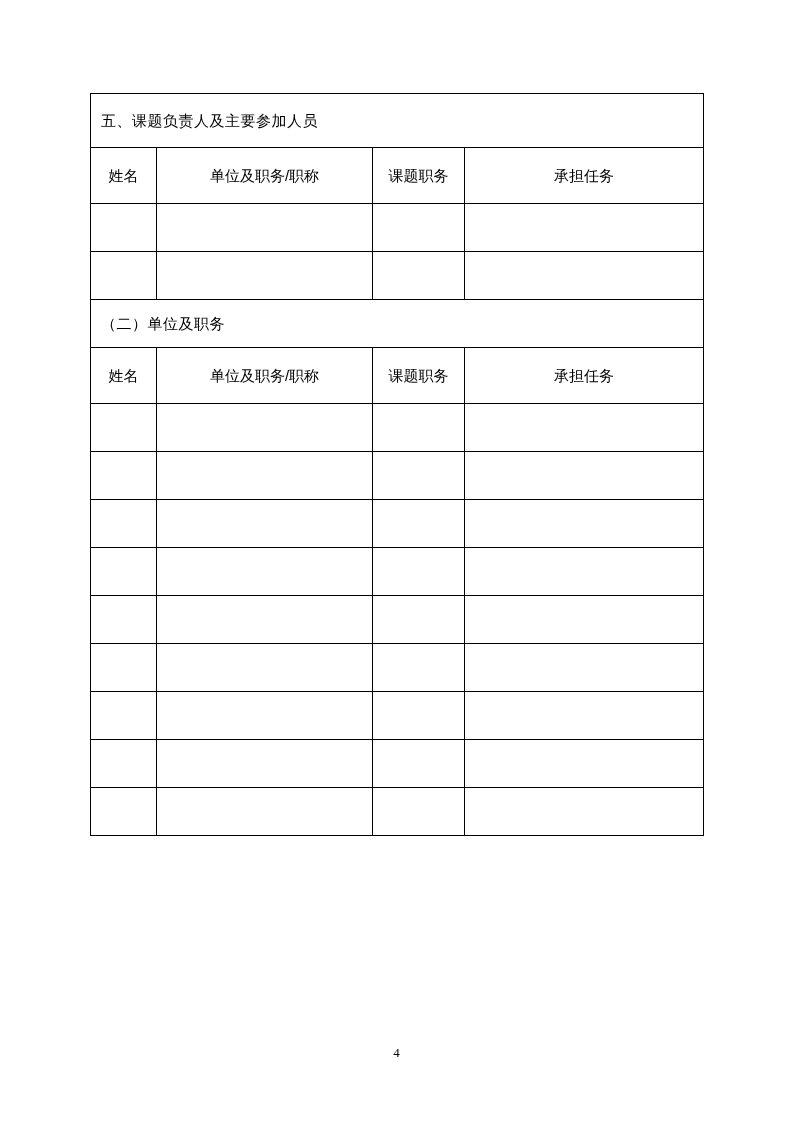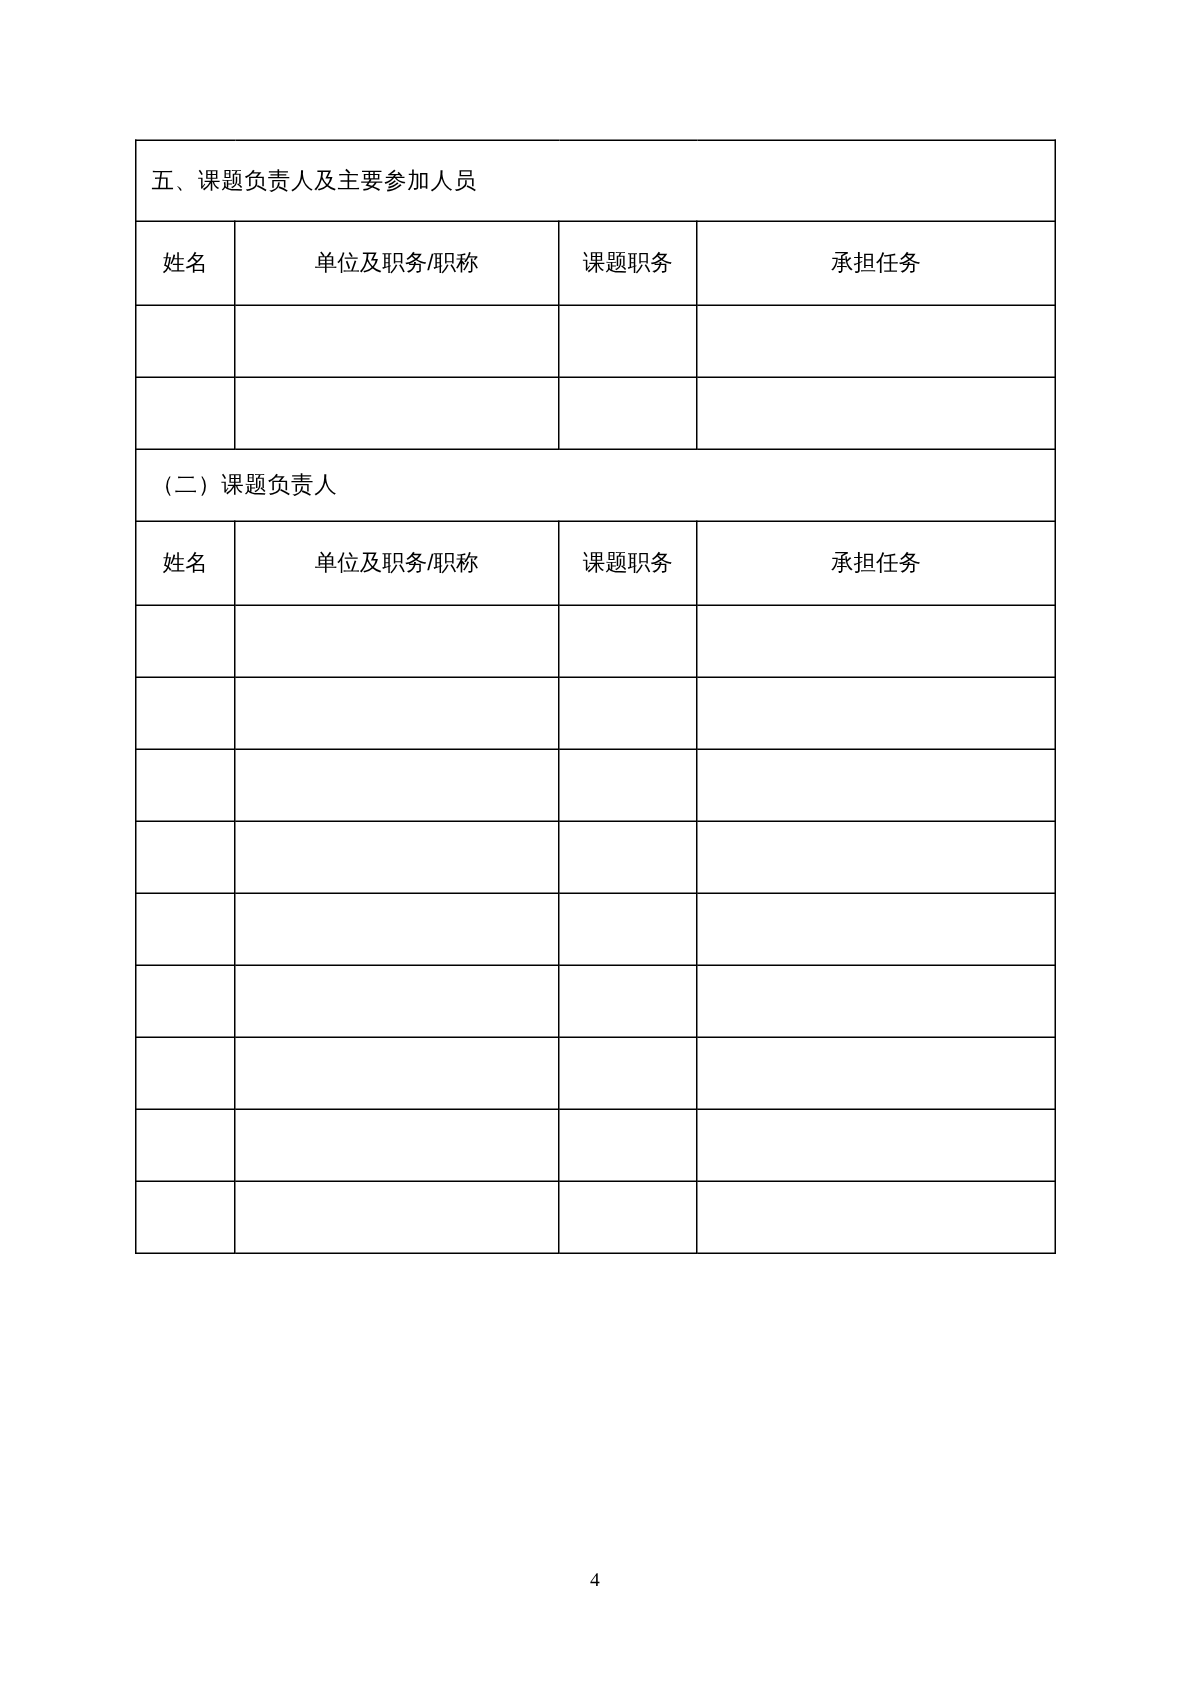--- a/index.html
+++ b/index.html
@@ -107,21 +107,21 @@
           <td></td>
         </tr>
         <tr class="data-row">
           <td></td>
           <td></td>
           <td></td>
           <td></td>
         </tr>
 
         <tr>
-          <td class="sub-title" colspan="4">（二）课题负责人</td>
+          <td class="sub-title" colspan="4">（二）单位及职务</td>
         </tr>
 
         <tr>
           <td class="hdr">姓名</td>
           <td class="hdr">单位及职务/职称</td>
           <td class="hdr">课题职务</td>
           <td class="hdr">承担任务</td>
         </tr>
 
         <tr class="data-row">

